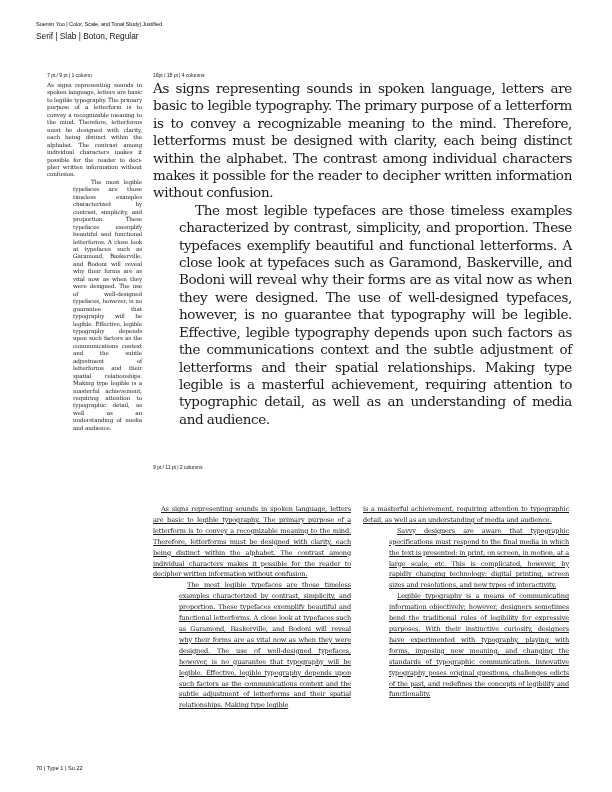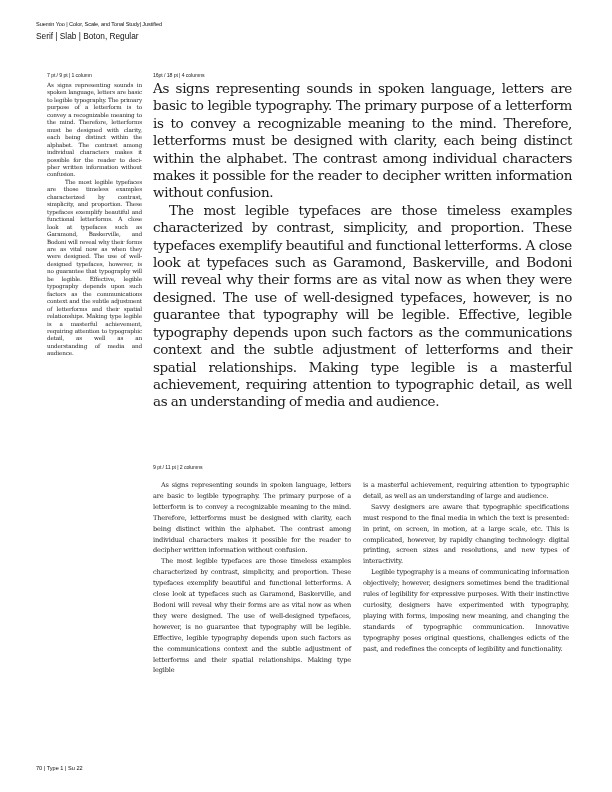--- a/index.html
+++ b/index.html
@@ -14,39 +14,39 @@
     }
     .hdr-title {
       position: absolute; left: 36px; top: 31px;
       font-family: "Liberation Sans", sans-serif; font-size: 8.3px; color: #111; text-align: center;
     }
     .spec {
       position: absolute; font-family: "Liberation Sans", sans-serif; font-size: 5.2px;
       color: #222; letter-spacing: -0.1px;
     }
     .body-text p { margin: 0; text-align: justify; }
-    .body-text p + p { text-indent: var(--indent); }
+    .body-text p + p { text-indent: var(--indent); margin-left: 26px; }
 
     
     #col-7pt {
       position: absolute; left: 47px; top: 82px; width: 95px;
       font-family: "DejaVu Serif", serif; font-size: 5.7px; line-height: 7.45px;
       letter-spacing: -0.15px; --indent: 18px; hyphens: auto;
     }
     
     #col-16pt {
       position: absolute; left: 153px; top: 80px; width: 419px;
       font-family: "DejaVu Serif", serif; font-size: 13.5px; line-height: 17.4px;
       letter-spacing: -0.35px; --indent: 16px; word-spacing: -0.5px;
     }
     
     .col-9pt {
-      position: absolute; top: 480px; width: 198px;
+      position: absolute; top: 504px; width: 198px;
       font-family: "DejaVu Serif", serif; font-size: 6.55px; line-height: 10.9px;
-      letter-spacing: -0.12px; --indent: 8px;
+      letter-spacing: -0.12px; text-decoration: underline; --indent: 8px;
     }
     #col-9pt-a { left: 153px; }
     #col-9pt-a p:first-child { text-indent: 8px; }
     #col-9pt-b { left: 363px; width: 206px; }
     .footer {
       position: absolute; left: 36px; top: 765px;
       font-family: "Liberation Sans", sans-serif; font-size: 5.6px; color: #111;
     }
   </style>
 </head>
@@ -66,18 +66,18 @@
   <p>As signs representing sounds in spoken language, letters are basic to legible typography. The primary purpose of a letterform is to convey a recognizable meaning to the mind. Therefore, letterforms must be designed with clarity, each being distinct within the alphabet. The contrast among individual characters makes it possible for the reader to decipher written information without confusion.</p>
   <p>The most legible typefaces are those timeless examples characterized by contrast, simplicity, and proportion. These typefaces exemplify beautiful and functional letterforms. A close look at typefaces such as Garamond, Baskerville, and Bodoni will reveal why their forms are as vital now as when they were designed. The use of well-designed typefaces, however, is no guarantee that typography will be legible. Effective, legible typography depends upon such factors as the communications context and the subtle adjustment of letterforms and their spatial relationships. Making type legible is a masterful achievement, requiring attention to typographic detail, as well as an understanding of media and audience.</p>
 </div>
 
 <div class="spec" style="left:153px; top:464px;">9 pt / 11 pt | 2 columns</div>
 <div id="col-9pt-a" class="col-9pt body-text">
   <p>As signs representing sounds in spoken lan­guage, letters are basic to legible typography. The primary purpose of a letterform is to convey a recognizable meaning to the mind. Therefore, let­terforms must be designed with clarity, each being distinct within the alphabet. The contrast among individual characters makes it possible for the reader to decipher written information without confusion.</p>
   <p>The most legible typefaces are those timeless examples characterized by contrast, simplicity, and proportion. These typefaces exemplify beautiful and functional letterforms. A close look at typefaces such as Garamond, Baskerville, and Bodoni will reveal why their forms are as vital now as when they were designed. The use of well-designed typefaces, however, is no guarantee that typogra­phy will be legible. Effective, legible typography depends upon such factors as the communications context and the subtle adjustment of letterforms and their spatial relationships. Making type legible</p>
 </div>
 <div id="col-9pt-b" class="col-9pt body-text">
-  <p>is a masterful achievement, requiring attention to typographic detail, as well as an understanding of large and audience.</p>
+  <p>is a masterful achievement, requiring attention to typographic detail, as well as an understanding of media and audience.</p>
   <p>Savvy designers are aware that typographic specifications must respond to the final media in which the text is presented: in print, on screen, in motion, at a large scale, etc. This is complicated, however, by rapidly changing technology: digital printing, screen sizes and resolutions, and new types of interactivity.</p>
   <p>Legible typography is a means of communicating information objectively; however, designers some­times bend the traditional rules of legibility for expressive purposes. With their instinctive curios­ity, designers have experimented with typography, playing with forms, imposing new meaning, and changing the standards of typographic communi­cation. Innovative typography poses original ques­tions, challenges edicts of the past, and redefines the concepts of legibility and functionality.</p>
 </div>
 
 <div class="footer">70 | Type 1 | Su 22</div>
 
 </body></html>

